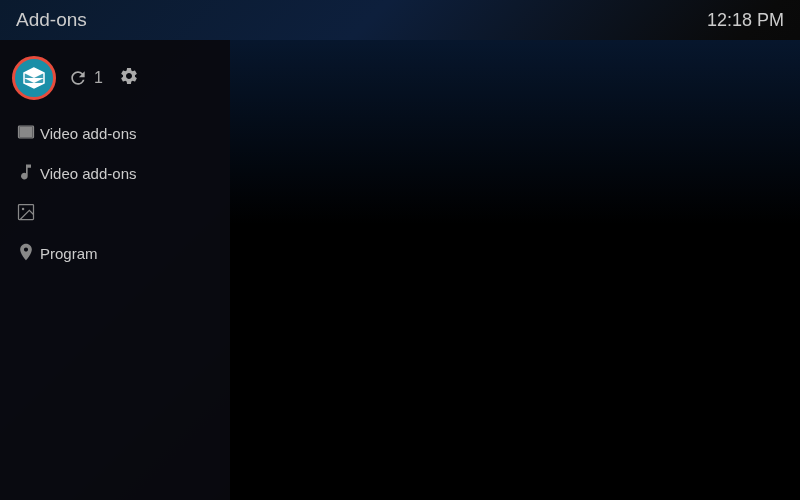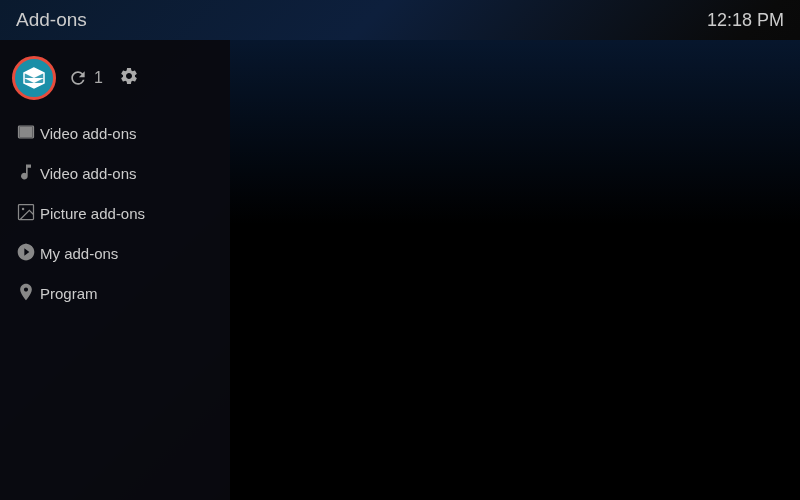--- a/index.html
+++ b/index.html
@@ -211,30 +211,22 @@
         <span>Video add-ons</span>
       </div>
 
 
       <div class="menu-item">
         <svg viewBox="0 0 24 24">
           <rect x="3" y="3" width="18" height="18" rx="1" fill="none" stroke="#888" stroke-width="1.5"></rect>
           <circle cx="8.5" cy="8.5" r="1.5" fill="#888"></circle>
           <path d="M21 15l-5-5L5 21" stroke="#888" stroke-width="1.5" fill="none"></path>
         </svg>
-        <span>Picture add-ons</span>
-      </div>
-
-      <div class="menu-item">
-        <svg viewBox="0 0 24 24">
-          <path d="M12 2C6.48 2 2 6.48 2 12s4.48 10 10 10 10-4.48 10-10S17.52 2 12 2zm-2 14.5v-9l6 4.5-6 4.5z" fill="#888"></path>
-          <path d="M4.93 4.93l2.83 2.83M19.07 4.93l-2.83 2.83M12 2v4M4.93 19.07l2.83-2.83M19.07 19.07l-2.83-2.83M12 22v-4" stroke="#888" stroke-width="1.2" fill="none"></path>
-        </svg>
-        <span>My add-ons</span>
-      </div>
+      </div>
+
 
       <div class="menu-item">
         <svg viewBox="0 0 24 24">
           <path d="M12 2C8.13 2 5 5.13 5 9c0 5.25 7 13 7 13s7-7.75 7-13c0-3.87-3.13-7-7-7zm0 9.5c-1.38 0-2.5-1.12-2.5-2.5s1.12-2.5 2.5-2.5 2.5 1.12 2.5 2.5-1.12 2.5-2.5 2.5z" fill="#888"></path>
         </svg>
         <span>Program</span>
       </div>
 
     </div>
 

